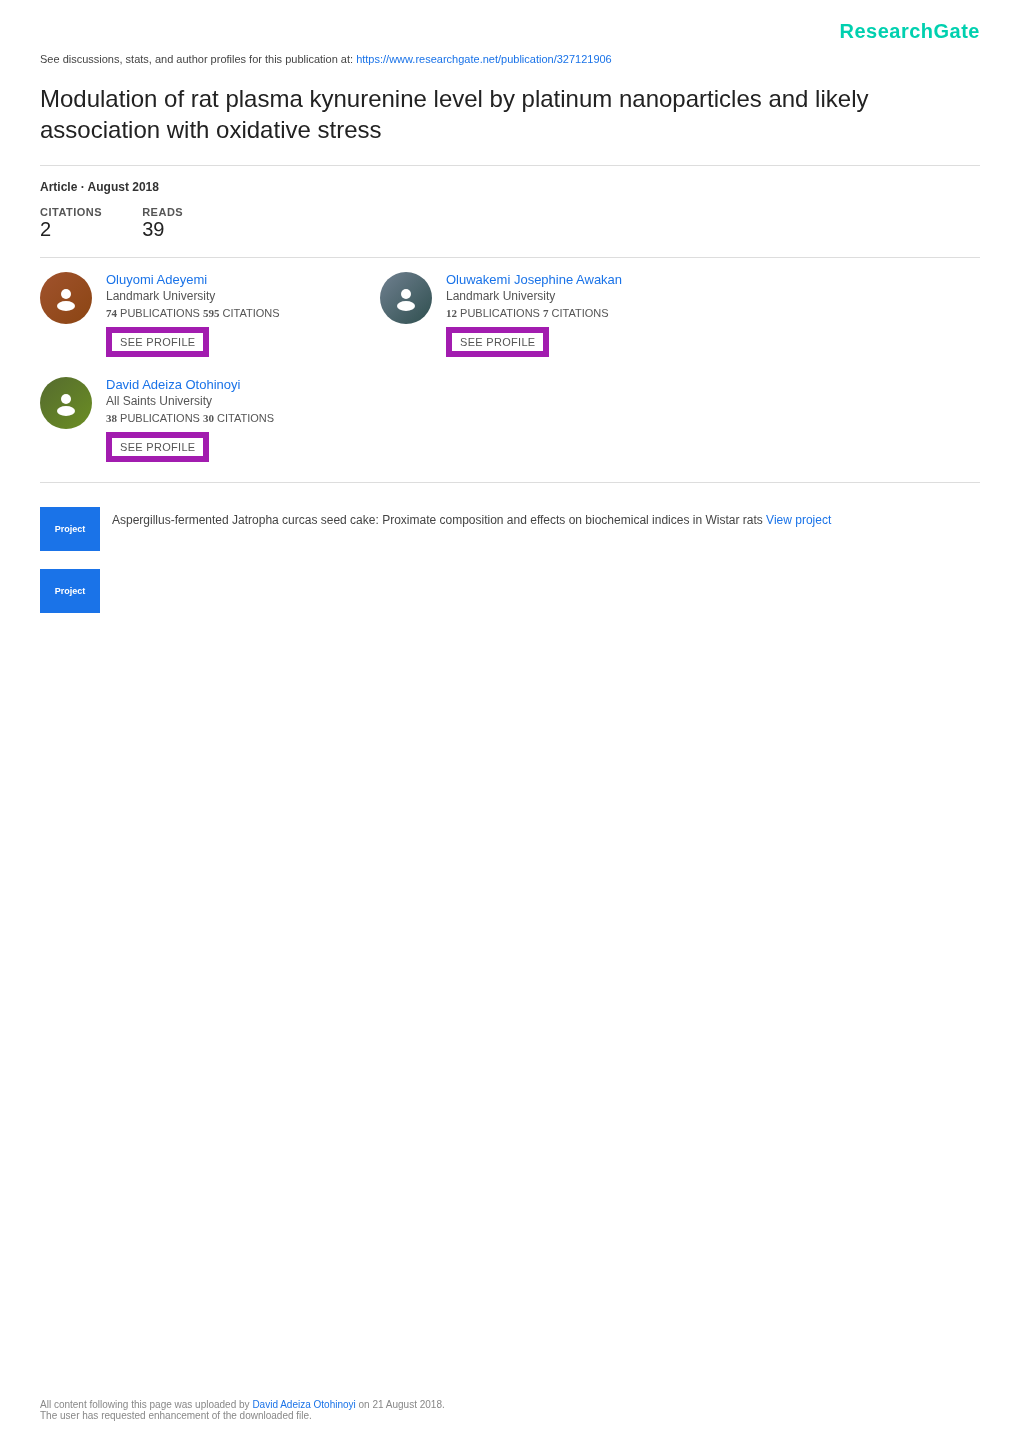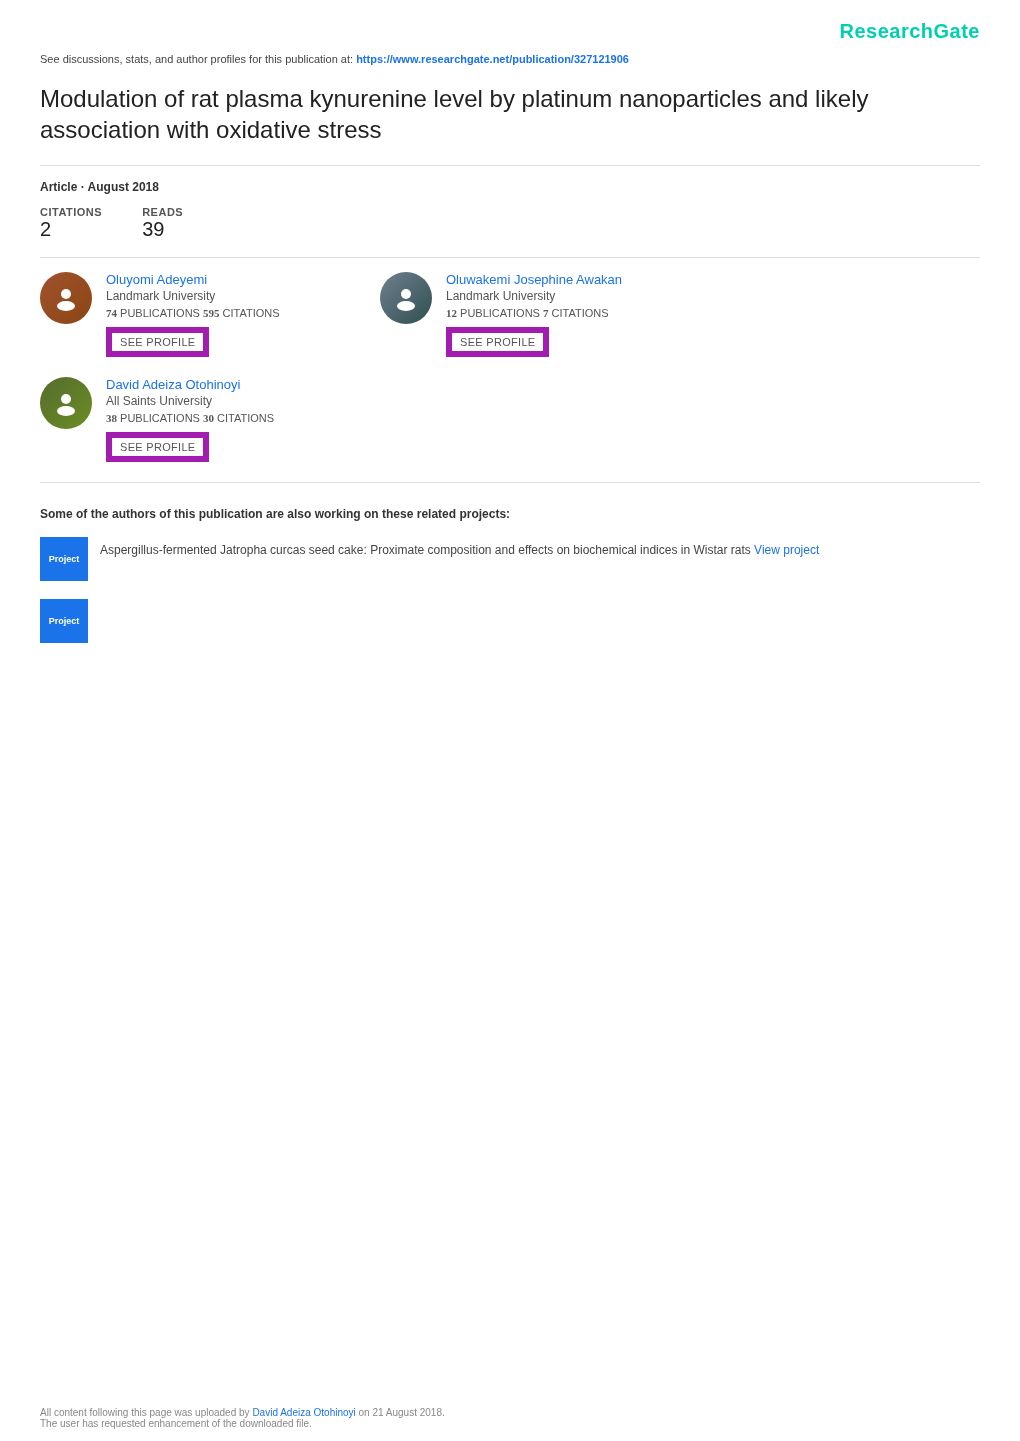--- a/index.html
+++ b/index.html
@@ -27,21 +27,20 @@
       letter-spacing: 0.5px;
     }
     .see-discussions {
       font-size: 11px;
       color: #444;
       margin-bottom: 18px;
     }
     .see-discussions a {
       color: #1a73e8;
       text-decoration: none;
-      font-weight: bold;
     }
     .article-title {
       font-size: 24px;
       font-weight: 300;
       line-height: 1.3;
       color: #222;
       margin-bottom: 20px;
       max-width: 900px;
     }
     .divider {
@@ -167,21 +166,21 @@
       color: #333;
       margin-bottom: 16px;
     }
     .project-item {
       display: flex;
       align-items: flex-start;
       gap: 12px;
       margin-bottom: 18px;
     }
     .project-thumb {
-      width: 48px;
+      width: 60px;
       height: 44px;
       background: #1a73e8;
       display: flex;
       align-items: center;
       justify-content: center;
       color: #fff;
       font-size: 9px;
       font-weight: bold;
       flex-shrink: 0;
       text-align: center;
@@ -193,21 +192,21 @@
       color: #444;
       line-height: 1.5;
       padding-top: 4px;
     }
     .project-text a {
       color: #1a73e8;
       text-decoration: none;
     }
     .footer {
       position: absolute;
-      bottom: 12px;
+      bottom: 20px;
       left: 40px;
       right: 40px;
       font-size: 10px;
       color: #888;
     }
     .footer a {
       color: #1a73e8;
       text-decoration: none;
     }
   </style>
@@ -316,21 +315,20 @@
           <button class="see-profile-btn">SEE PROFILE</button>
         </div>
       </div>
     </div>
 
   </div>
 
   <hr class="divider">
 
   <div class="projects-section">
-    <div class="projects-label">Some of the authors of this publication are also working on these related projects:</div>
 
     <div class="project-item">
       <div class="project-thumb">
         <span>Project</span>
       </div>
       <div class="project-text">
         <span>Aspergillus-fermented Jatropha curcas seed cake: Proximate composition and effects on biochemical indices in Wistar rats</span>
         <a href="#">View project</a>
       </div>
     </div>

